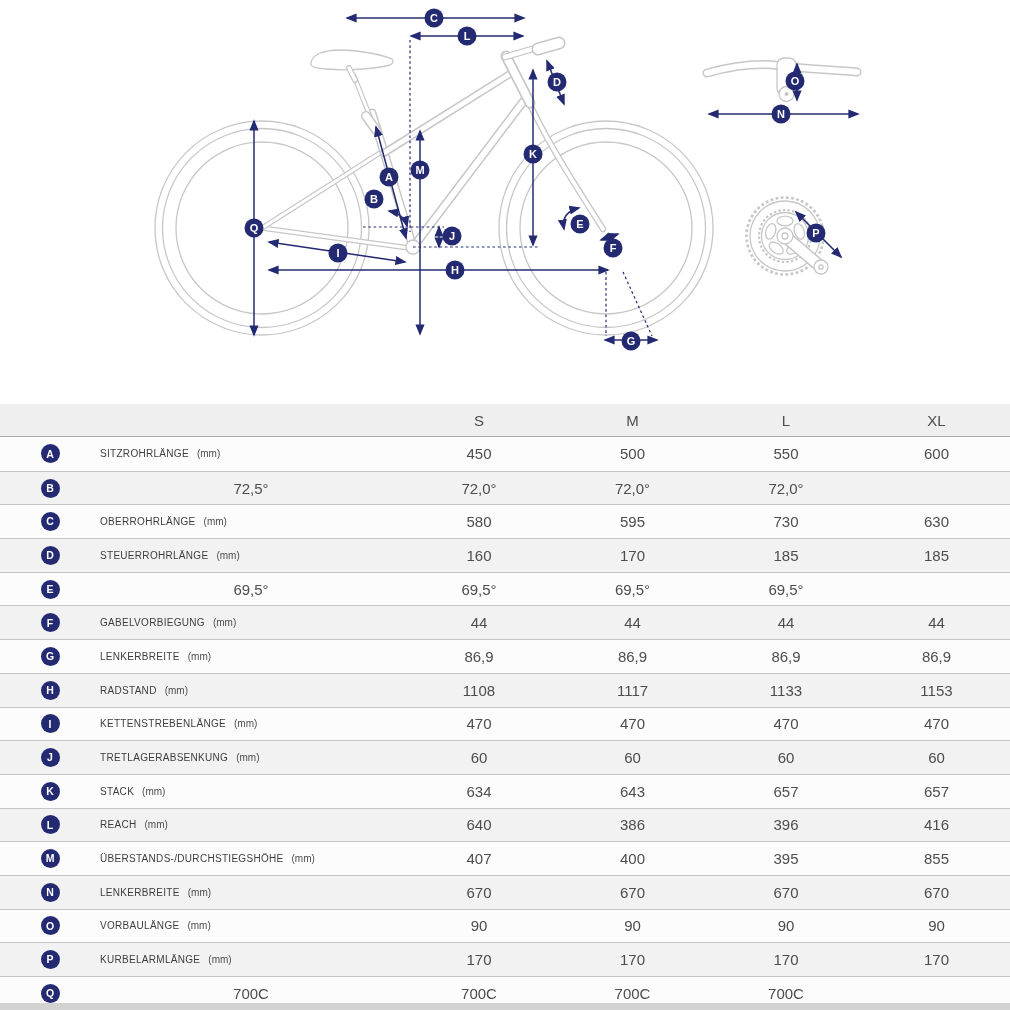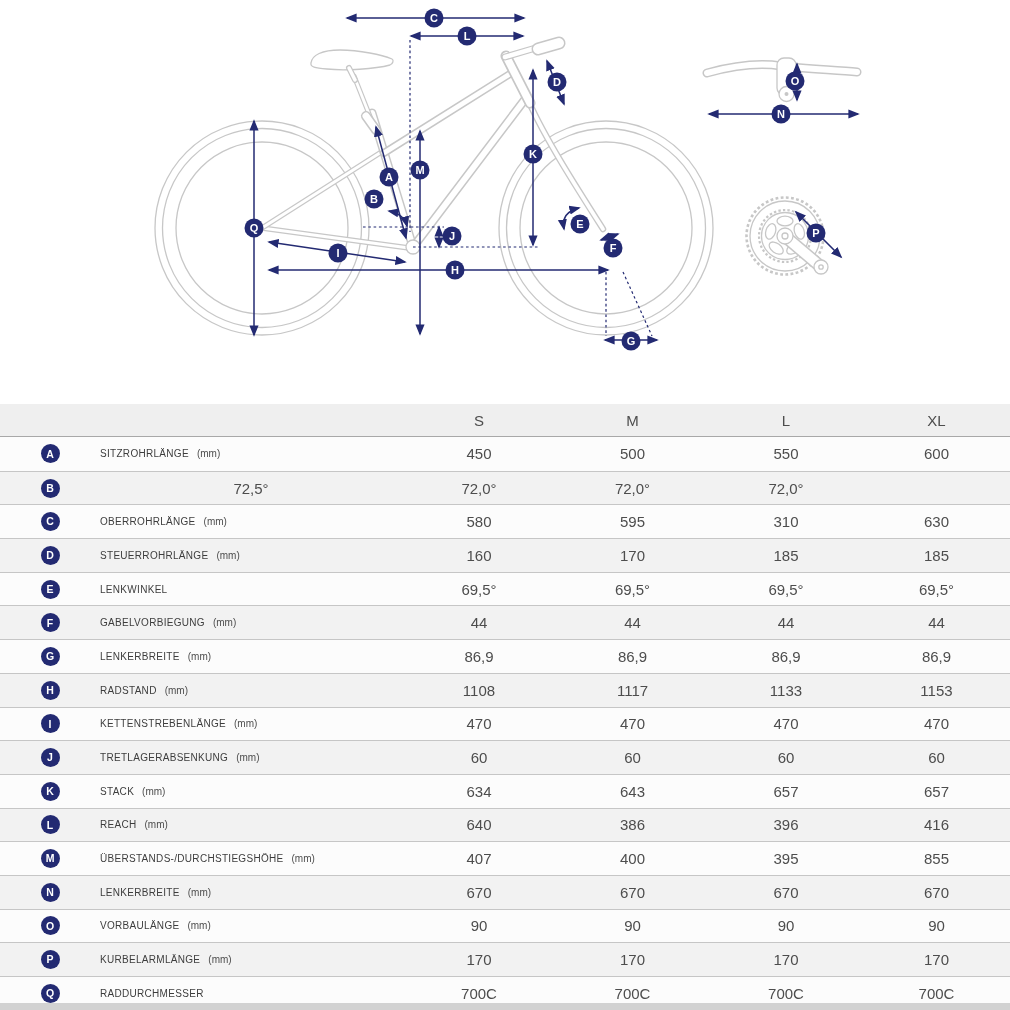--- a/index.html
+++ b/index.html
@@ -235,21 +235,21 @@
         <span class="badge">
             <span>C</span>
           </span>
       </div>
       <div class="c-label">
         <span class="lbl">OBERROHRLÄNGE</span>
         <span class="unit">(mm)</span>
       </div>
       <div class="c-val">580</div>
       <div class="c-val">595</div>
-      <div class="c-val">310</div>
+      <div class="c-val">730</div>
       <div class="c-val">630</div>
     </div>
 
     <div class="trow alt">
       <div class="c-circle">
         <span class="badge">
             <span>D</span>
           </span>
       </div>
       <div class="c-label">
@@ -261,24 +261,20 @@
       <div class="c-val">185</div>
       <div class="c-val">185</div>
     </div>
 
     <div class="trow plain">
       <div class="c-circle">
         <span class="badge">
             <span>E</span>
           </span>
       </div>
-      <div class="c-label">
-        <span class="lbl">LENKWINKEL</span>
-        <span class="unit"></span>
-      </div>
       <div class="c-val">69,5°</div>
       <div class="c-val">69,5°</div>
       <div class="c-val">69,5°</div>
       <div class="c-val">69,5°</div>
     </div>
 
     <div class="trow alt">
       <div class="c-circle">
         <span class="badge">
             <span>F</span>
@@ -453,24 +449,20 @@
       <div class="c-val">170</div>
       <div class="c-val">170</div>
     </div>
 
     <div class="trow plain">
       <div class="c-circle">
         <span class="badge">
             <span>Q</span>
           </span>
       </div>
-      <div class="c-label">
-        <span class="lbl">RADDURCHMESSER</span>
-        <span class="unit"></span>
-      </div>
       <div class="c-val">700C</div>
       <div class="c-val">700C</div>
       <div class="c-val">700C</div>
       <div class="c-val">700C</div>
     </div>
   </div>
 
 </div>
 
 <div class="bottom-bar"></div>

